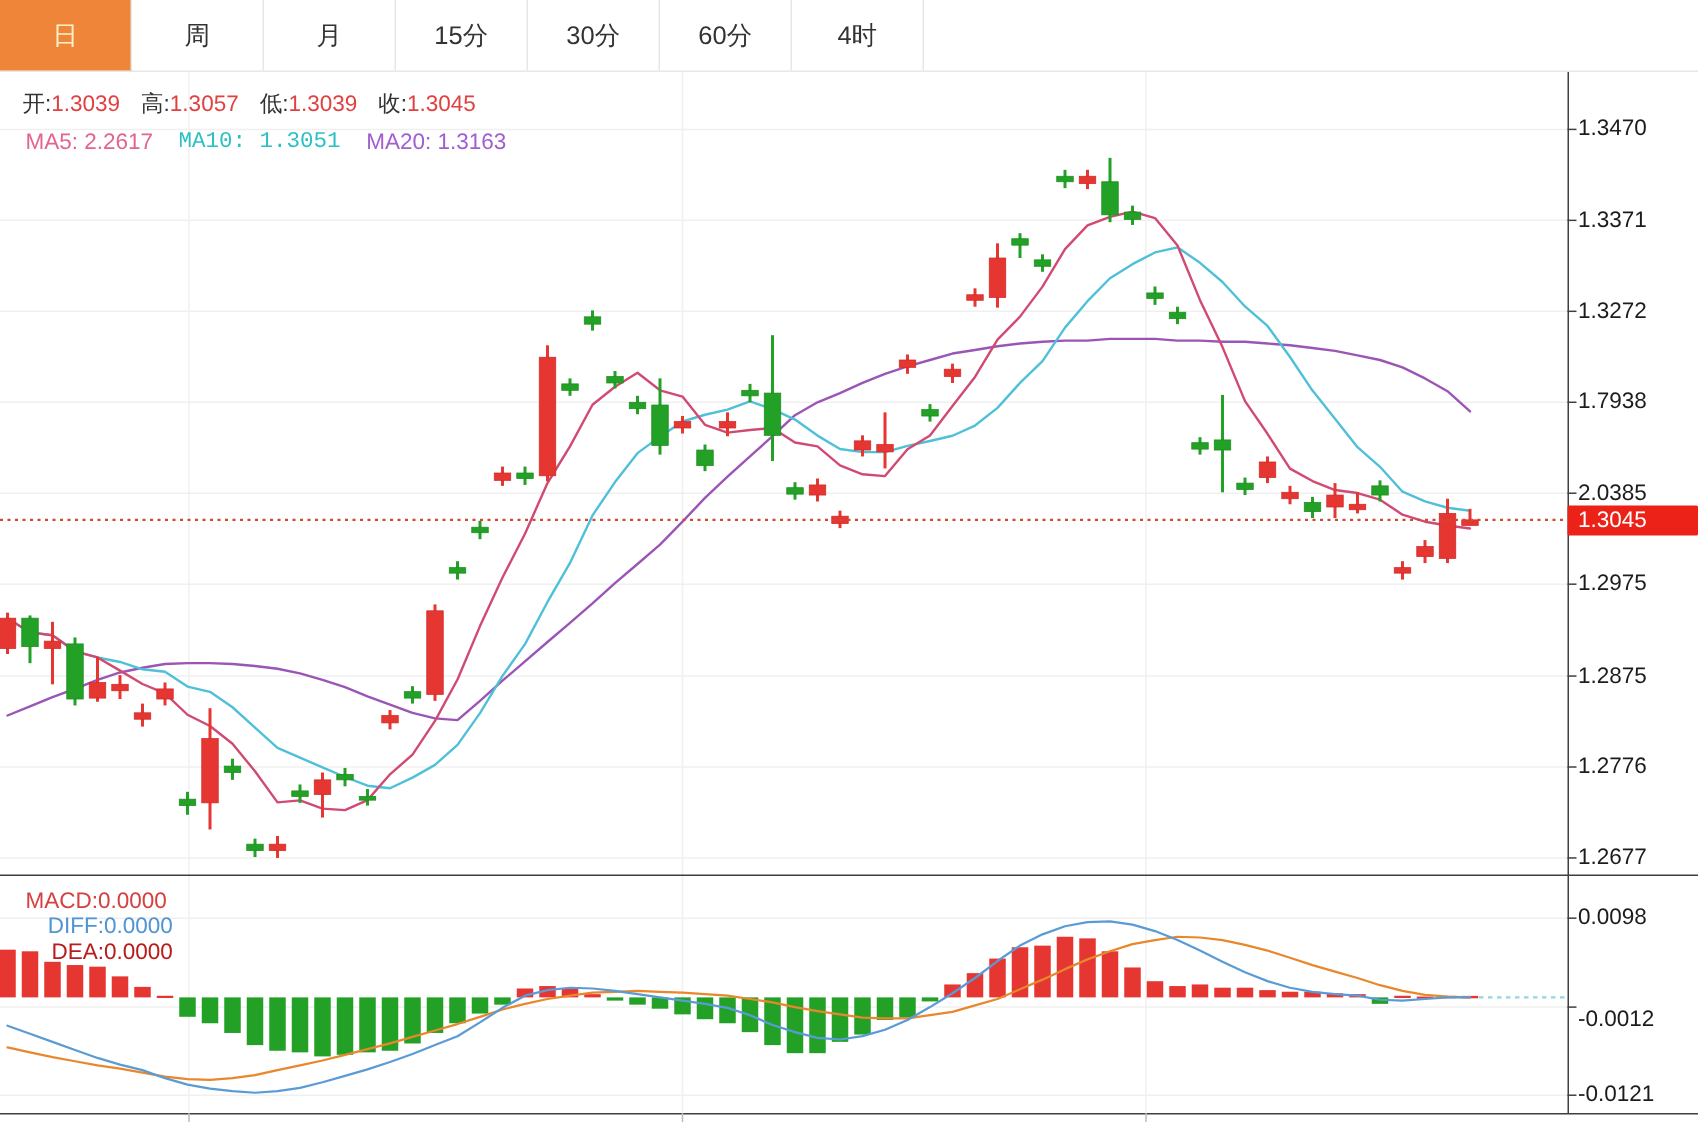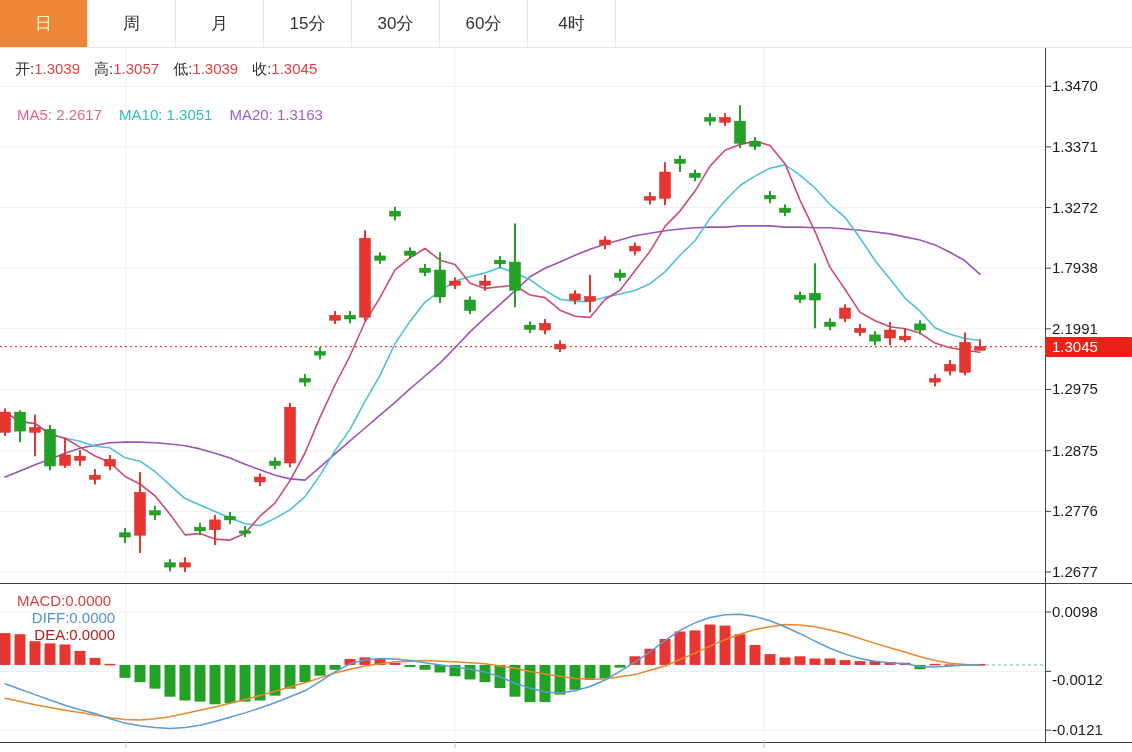--- a/index.html
+++ b/index.html
@@ -280,37 +280,37 @@
 
   <div class="legend" style="left:15px;top:60px;">
     <span class="grp"><span class="lbl">开:</span><span class="val-red" style="color: rgb(224, 66, 66);">1.3039</span></span>
     <span class="grp"><span class="lbl">高:</span><span class="val-red" style="color: rgb(224, 66, 66);">1.3057</span></span>
     <span class="grp"><span class="lbl">低:</span><span class="val-red" style="color: rgb(224, 66, 66);">1.3039</span></span>
     <span class="grp"><span class="lbl">收:</span><span class="val-red" style="color: rgb(224, 66, 66);">1.3045</span></span>
   </div>
 
   <div class="legend" style="left:17px;top:86px;">
     <span class="grp" style="margin-right: 17px; color: rgb(226, 101, 144);">MA5: 2.2617</span>
-    <span class="grp" style="margin-right: 17px; color: rgb(44, 191, 196);">MA10: 1.3051</span>
-    <span class="grp" style="color: rgb(162, 95, 208); margin-top: 20px;">MA20: 1.3163</span>
+    <span class="grp" style="margin-right: 17px; color: rgb(44, 191, 196); font-family: Liberation Mono, monospace;">MA10: 1.3051</span>
+    <span class="grp" style="color: rgb(162, 95, 208);">MA20: 1.3163</span>
   </div>
 
   <div class="legend" style="left:17px;top:592px;flex-direction:column;">
     <span class="grp" style="margin-right: 18px; color: rgb(213, 64, 64);">MACD:0.0000</span>
     <span class="grp" style="color: rgb(79, 148, 212);">DIFF:0.0000</span>
     <span class="grp" style="color: #b91c1c;">DEA:0.0000</span>
   </div>
 
   <div class="price-badge" id="price-badge" style="top: 336.575px; background: rgb(236, 33, 24);">1.3045</div>
 
 <div class="tick-label" style="top: 77.2625px;">1.3470</div>
     <div class="tick-label" style="top: 137.9px;">1.3371</div>
     <div class="tick-label" style="top: 198.537px;">1.3272</div>
     <div class="tick-label" style="top: 259.175px;">1.7938</div>
-    <div class="tick-label" style="top: 319.812px;">2.1991</div>
+    <div class="tick-label" style="top: 319.812px;">2.0385</div>
     <div class="tick-label" style="top: 380.45px;">1.2975</div>
     <div class="tick-label" style="top: 441.7px;">1.2875</div>
     <div class="tick-label" style="top: 502.337px;">1.2776</div>
     <div class="tick-label" style="top: 562.975px;">1.2677</div>
     <div class="tick-label" style="top: 603.105px;">0.0098</div>
     <div class="tick-label" style="top: 643px; margin-top: 28px;">-0.0012</div>
     <div class="tick-label" style="top: 721.142px;">-0.0121</div>
   </div>
 
 </body></html>

